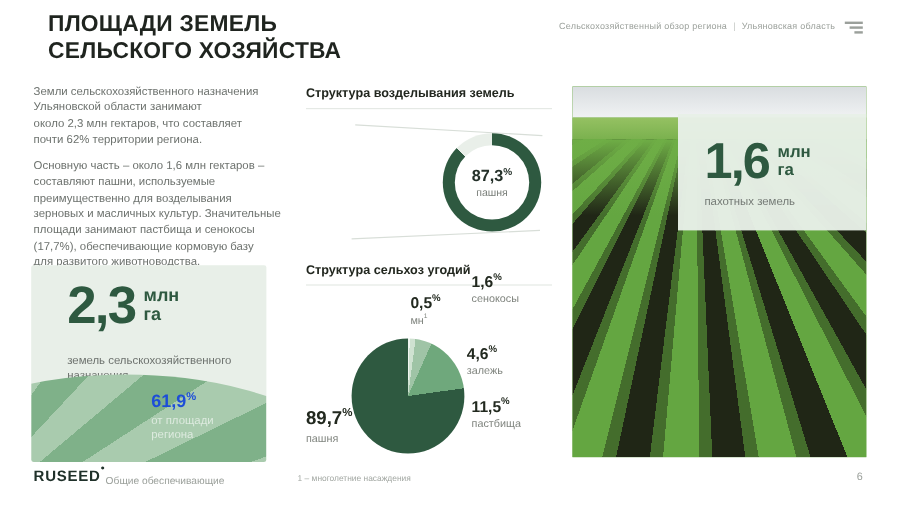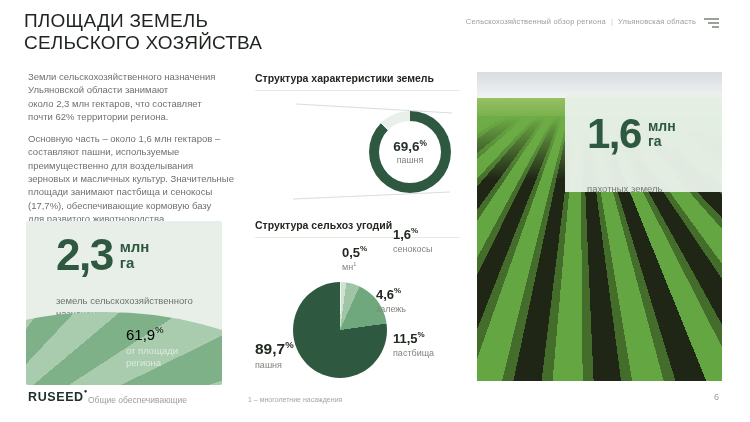--- a/index.html
+++ b/index.html
@@ -12,38 +12,38 @@
   
   .hdr-meta{position:absolute;top:17px;right:54px;font-size:7.5px;color:#9ba09b;letter-spacing:.2px;}
   .hdr-meta .sep{margin:0 5px;color:#c3c7c3;}
   .menu-icon{position:absolute;top:18px;right:31px;width:15px;}
   .menu-icon i{display:block;height:1.6px;background:#9ba09b;margin:0 0 2.4px auto;}
   .menu-icon i:nth-child(1){width:15px;}
   .menu-icon i:nth-child(2){width:11px;}
   .menu-icon i:nth-child(3){width:7px;}
 
   
-  .title{position:absolute;left:24px;top:10px;font-size:19px;line-height:1.17;font-weight:normal;color:#1f241f;letter-spacing:.2px;}
+  .title{position:absolute;left:40px;top:10px;font-size:19px;line-height:1.17;font-weight:bold;color:#1f241f;letter-spacing:.2px;}
   .intro{position:absolute;left:28px;top:66px;width:232px;font-size:9.5px;line-height:1.4;color:#6d726e;}
   .intro p{margin:4px 0 9px 0;}
 
   
   .stat-card{position:absolute;left:26px;top:221px;width:196px;height:164px;background:#e8efe8;border-radius:2px;overflow:hidden;}
   .num-row{display:flex;align-items:flex-start;}
   .stat-card .num-row{position:absolute;left:30px;top:16px;}
   .big-num{font-size:44px;font-weight:bold;color:#2e5940;line-height:.82;letter-spacing:-1.5px;}
   .units{margin-left:7px;padding-top:2px;font-size:15px;font-weight:bold;color:#2e5940;line-height:1.05;}
   .stat-caption{position:absolute;left:30px;top:74px;font-size:9.5px;line-height:1.35;color:#6d726e;}
   .hill{position:absolute;left:0;right:0;bottom:0;height:76px;overflow:hidden;}
   .hill::before{
     content:"";position:absolute;left:-90%;top:3px;width:260%;height:420%;border-radius:50%;
     background:repeating-conic-gradient(from 8deg at 12% 55%, #7fb189 0deg 7deg, #a9cbae 7deg 14deg);
   }
   .hill-badge{position:absolute;left:100px;top:105px;z-index:2;}
-  .hill-badge .v{font-size:15px;font-weight:normal;color:#000000;}
+  .hill-badge .v{font-size:15px;font-weight:bold;color:#1d4ed8;}
   .hill-badge .c{margin-top:2px;font-size:9.5px;line-height:1.3;color:rgba(255,255,255,.6);}
 
   
   .sec-title{position:absolute;left:255px;font-size:10.5px;font-weight:bold;color:#22271f;}
   .sec-rule{position:absolute;left:255px;width:205px;height:1px;background:#e5e9e5;}
   .connectors{position:absolute;left:255px;top:98px;width:210px;height:108px;z-index:0;}
 
   .donut{position:absolute;border-radius:50%;z-index:1;}
   .donut::after{content:"";position:absolute;background:#fff;border-radius:50%;}
   .donut-1{left:262px;top:101px;width:100px;height:100px;}
@@ -69,21 +69,21 @@
   .photo{position:absolute;left:477px;top:72px;width:245px;height:309px;overflow:hidden;background:#67a642;}
   .sky{position:absolute;left:0;right:0;top:0;height:26px;background:linear-gradient(#d9dde0,#f0f2f3);}
   .far-field{position:absolute;left:0;right:0;top:26px;height:34px;background:linear-gradient(#95c162,#63a33d);}
   .rows{position:absolute;left:0;right:0;top:44px;bottom:0;
     background:repeating-conic-gradient(from 158deg at 42% -18%, #202616 0deg 5deg, #446d2c 5deg 7deg, #64a641 7deg 12.5deg, #446d2c 12.5deg 14.5deg);}
   .rows::before{content:"";position:absolute;inset:0;background:linear-gradient(#6fae46 0%, rgba(111,174,70,0) 24%);}
   .photo-card{position:absolute;top:23px;right:0;width:157px;height:97px;background:rgba(231,239,231,.97);z-index:2;}
   .photo-card .num-row{position:absolute;left:22px;top:22px;}
   .photo-card .big-num{font-size:42px;}
   .photo-card .units{font-size:14px;}
-  .photo-caption{position:absolute;left:22px;top:88px;font-size:9.5px;color:#747a75;}
+  .photo-caption{position:absolute;left:22px;top:68px;font-size:9.5px;color:#747a75;}
 
   
   .logo{position:absolute;left:28px;top:390px;font-size:12.5px;font-weight:bold;letter-spacing:.6px;color:#20312a;}
   .logo .mark{font-size:6px;vertical-align:top;position:relative;top:-2px;}
   .footer-section{position:absolute;left:88px;top:395px;font-size:8.5px;color:#9ba09b;}
   .footnote{position:absolute;left:248px;top:396px;font-size:7px;color:#a2a7a2;}
   .page-num{position:absolute;right:31px;top:392px;font-size:9px;color:#9ba09b;}
 </style>
 </head>
 <body>
@@ -126,50 +126,50 @@
     <div class="stat-caption pre">земель сельскохозяйственного
 назначения</div>
     <div class="hill"></div>
     <div class="hill-badge">
       <div class="v"><span>61,9</span><span class="pct">%</span></div>
       <div class="c pre">от площади
 региона</div>
     </div>
   </div>
 
-  <div class="sec-title" style="top:72px;">Структура характеристики земель</div>
+  <div class="sec-title" style="top:72px;">Структура возделывания земель</div>
   <div class="sec-rule" style="top:90px;"></div>
 
   <svg class="connectors" viewBox="0 0 210 108">
     <line x1="41" y1="6" x2="197" y2="15" stroke="#d8ded8" stroke-width="1"></line>
     <line x1="38" y1="101" x2="195" y2="94" stroke="#d8ded8" stroke-width="1"></line>
   </svg>
 
 
   <div class="donut donut-2" style="background: conic-gradient(rgb(46, 89, 64) 0deg, rgb(46, 89, 64) 314.28deg, rgb(233, 239, 233) 314.28deg, rgb(233, 239, 233) 360deg);">
     <div class="donut-center">
-      <div class="v"><span>69,6</span><span class="pct">%</span></div>
+      <div class="v"><span>87,3</span><span class="pct">%</span></div>
       <div class="l">пашня</div>
     </div>
   </div>
 
   <div class="sec-title" style="top:219px;">Структура сельхоз угодий</div>
   <div class="sec-rule" style="top:237px;"></div>
 
   <div class="pie" style="background: conic-gradient(rgb(240, 245, 240) 0deg, rgb(240, 245, 240) 1.8deg, rgb(207, 226, 209) 1.8deg, rgb(207, 226, 209) 7.56deg, rgb(159, 196, 166) 7.56deg, rgb(159, 196, 166) 24.12deg, rgb(111, 168, 124) 24.12deg, rgb(111, 168, 124) 82.08deg, rgb(46, 89, 64) 82.08deg, rgb(46, 89, 64) 360.36deg);"></div>
 
   <div class="slice-label" style="left:342px;top:245px;">
     <div class="v"><span>0,5</span><span class="pct">%</span></div>
     <div class="l"><span>мн</span><span class="fnmark">1</span></div>
   </div>
   <div class="slice-label" style="left:393px;top:227px;">
     <div class="v"><span>1,6</span><span class="pct">%</span></div>
     <div class="l">сенокосы</div>
   </div>
-  <div class="slice-label" style="left:376px;top:287px;">
+  <div class="slice-label" style="left:389px;top:287px;">
     <div class="v"><span>4,6</span><span class="pct">%</span></div>
     <div class="l">залежь</div>
   </div>
   <div class="slice-label" style="left:393px;top:331px;">
     <div class="v"><span>11,5</span><span class="pct">%</span></div>
     <div class="l">пастбища</div>
   </div>
   <div class="slice-label big" style="left:255px;top:340px;">
     <div class="v"><span>89,7</span><span class="pct">%</span></div>
     <div class="l">пашня</div>

